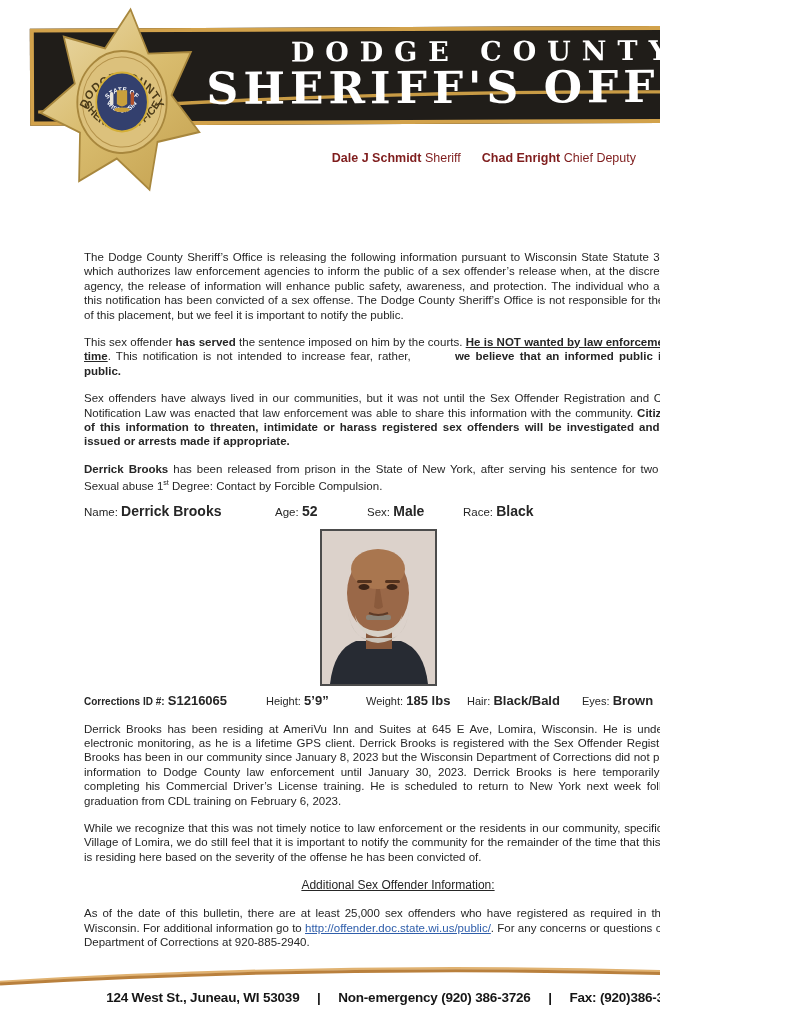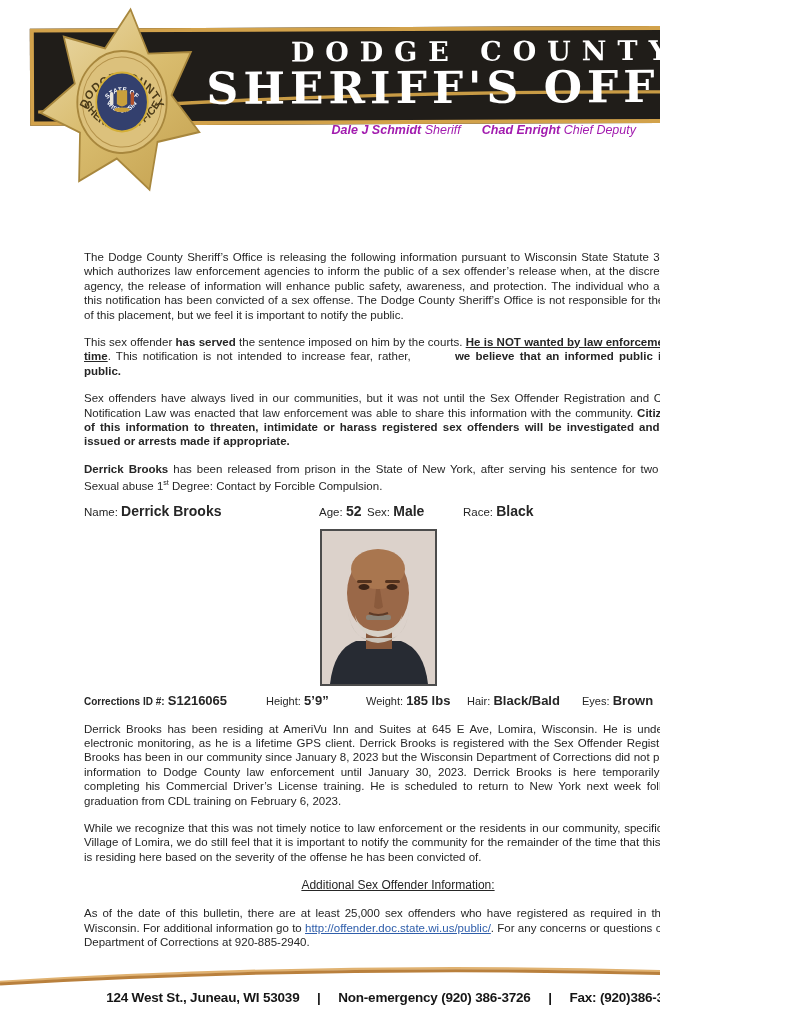--- a/index.html
+++ b/index.html
@@ -22,21 +22,21 @@
   .banner-line1{
     font-family:"DejaVu Serif", serif;font-weight:bold;color:#ffffff;
     font-size:27px;letter-spacing:11px;line-height:30px;margin-top:6px;
   }
   .banner-line2{
     font-family:"DejaVu Serif", serif;font-weight:bold;color:#ffffff;
     font-size:44px;letter-spacing:5px;line-height:46px;margin-top:-2px;
   }
   .badge{position:absolute;left:36px;top:4px;z-index:5;}
   .officials{
-    position:absolute;top:123px;right:24px;font-size:12.5px;color:#a21caf;font-style:italic;
+    position:absolute;top:151px;right:24px;font-size:12.5px;color:#7f1d1d;
   }
   .officials .nm{font-weight:bold;}
   .officials .gap{display:inline-block;width:14px;}
   
   .title-block{position:absolute;left:84px;width:628px;top:200px;text-align:center;}
   .doc-title{font-size:14px;font-weight:bold;letter-spacing:0.2px;}
   .doc-date{font-size:13.5px;font-weight:bold;margin-top:4px;}
   
   .content{
     position:absolute;left:84px;top:250px;width:628px;
@@ -139,21 +139,21 @@
     <p><span>The Dodge County Sheriff’s Office is releasing the following information pursuant to Wisconsin State Statute 301.46(2m) which authorizes law enforcement agencies to inform the public of a sex offender’s release when, at the discretion of the agency, the release of information will enhance public safety, awareness, and protection. The individual who appears on this notification has been convicted of a sex offense.  The Dodge County Sheriff’s Office is not responsible for the approval of this placement, but we feel it is important to notify the public.</span></p>
     <p><span>This sex offender </span><span class="st-b">has served</span><span> the sentence imposed on him by the courts. </span><span class="st-b st-u">He is NOT wanted by law enforcement at this time</span><span>. This notification is not intended to increase fear, rather, </span><span class="st-b st-i">we believe that an informed public is a safer public.</span></p>
     <p><span>Sex offenders have always lived in our communities, but it was not until the Sex Offender Registration and Community Notification Law was enacted that law enforcement was able to share this information with the community. </span><span class="st-b">Citizen abuse of this information to threaten, intimidate or harass registered sex offenders will be investigated and citations issued or arrests made if appropriate.</span></p>
     <p class="tight"><span class="st-b">Derrick Brooks</span><span> has been released from prison in the State of New York, after serving his sentence for two counts of Sexual abuse 1</span><sup>st</sup><span> Degree: Contact by Forcible Compulsion.</span></p>
 
     <div class="name-row">
       <span class="cell" style="left:0;">
         <span class="lbl">Name:</span>
         <span class="val">Derrick Brooks</span>
       </span>
-      <span class="cell" style="left:191px;margin-left:44px;">
+      <span class="cell" style="left:191px;">
         <span class="lbl">Age:</span>
         <span class="val">52</span>
       </span>
       <span class="cell" style="left:283px;">
         <span class="lbl">Sex:</span>
         <span class="val">Male</span>
       </span>
       <span class="cell" style="left:379px;">
         <span class="lbl">Race:</span>
         <span class="val">Black</span>

